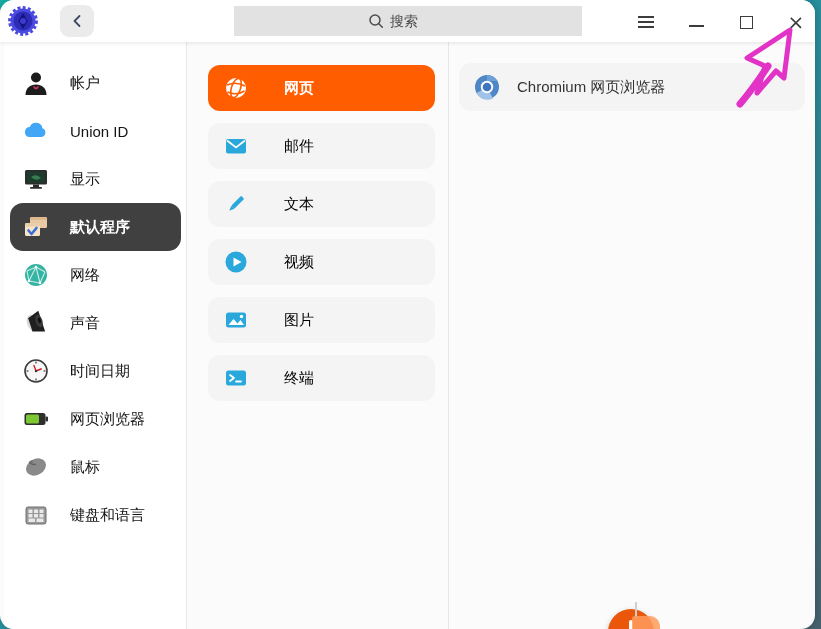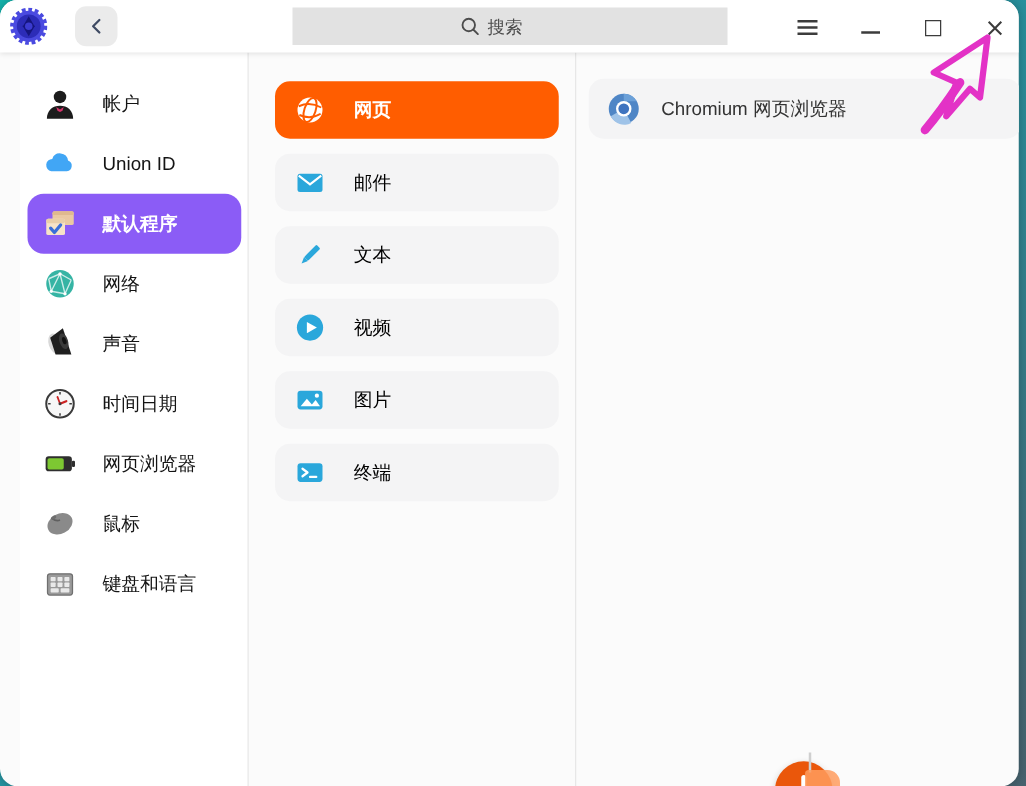--- a/index.html
+++ b/index.html
@@ -29,40 +29,40 @@
     display:flex; align-items:center; justify-content:center; }
   .icon-burger { width:16px; height:12px; display:flex; flex-direction:column;
     justify-content:space-between; }
   .icon-burger i { display:block; height:1.6px; background:#3c3c3c; }
   .icon-min { width:15px; height:1.6px; background:#3c3c3c; margin-top:8px; }
   .icon-max { width:13px; height:13px; border:1.6px solid #3c3c3c; }
   .icon-close { font-size:20px; color:#3c3c3c; line-height:1;
     font-family:"DejaVu Sans",sans-serif; }
 
   
-  .content { position:absolute; left:16px; top:42px; width:674px; height:587px; }
+  .content { position:absolute; left:4px; top:42px; width:674px; height:587px; }
   .sidebar { position:absolute; left:0; top:0; width:183px; height:587px;
     background:#ffffff; border-right:1px solid #e7e7e7; }
   .sep2 { position:absolute; left:444px; top:0; width:1px; height:587px;
     background:#e7e7e7; }
 
   
   .side-list { position:absolute; left:0; top:17px; width:183px; }
   .side-item { height:48px; margin:0 6px; border-radius:13px; display:flex;
     align-items:center; padding-left:12px; gap:20px; }
   .side-item .lbl { font-size:15px; color:#141414; }
-  .side-item.selected { background:#8b5cf6; }
+  .side-item.selected { background:#404040; }
   .side-item.selected .lbl { color:#ffffff; font-weight:600; }
   .side-icon { width:28px; height:28px; flex:0 0 28px; }
 
   
   .cat-list { position:absolute; left:204px; top:23px; width:227px; }
   .cat-card { height:46px; margin-bottom:12px; border-radius:12px;
     background:#f4f4f5; display:flex; align-items:center; padding-left:16px;
-    gap:23px; }
+    gap:36px; }
   .cat-card .lbl { font-size:15px; color:#000000; }
   .cat-card.selected { background:#ff5d00; }
   .cat-card.selected .lbl { color:#ffffff; font-weight:600; }
   .cat-icon { width:24px; height:24px; flex:0 0 24px; }
 
   
   .app-list { position:absolute; left:455px; top:21px; width:346px; }
   .app-card { position:relative; height:48px; margin-bottom:12px;
     border-radius:12px; background:#f4f4f5; display:flex; align-items:center;
     padding-left:14px; gap:16px; }
@@ -147,20 +147,30 @@
             <span class="lbl">帐户</span>
           </div>
 
           <div class="side-item">
             <svg class="side-icon" viewBox="0 0 28 28">
               <path d="M7 20 a5 5 0 0 1 .8-9.9 a6.5 6.5 0 0 1 12.6 1.2 a4.5 4.5 0 0 1-.9 8.7 z" fill="#41a6f5"></path>
             </svg>
             <span class="lbl">Union ID</span>
           </div>
 
+          <div class="side-item">
+            <svg class="side-icon" viewBox="0 0 28 28">
+              <rect x="3" y="5" width="22" height="14.5" rx="1.5" fill="#2b2b2b"></rect>
+              <rect x="4.5" y="6.5" width="19" height="11.5" fill="#1e3a2c"></rect>
+              <path d="M9 12 q5-4 10 1 q-5 4-10-1" fill="#3c8f5a" opacity=".8"></path>
+              <rect x="11" y="19.5" width="6" height="2.5" fill="#2b2b2b"></rect>
+              <rect x="8" y="22" width="12" height="1.8" rx=".9" fill="#2b2b2b"></rect>
+            </svg>
+            <span class="lbl">显示</span>
+          </div>
 
           <div class="side-item selected">
             <svg class="side-icon" viewBox="0 0 28 28">
               <rect x="8" y="4" width="17" height="11" rx="1.5" fill="#eac9a2"></rect>
               <rect x="8" y="4" width="17" height="3" rx="1.5" fill="#dfb98e"></rect>
               <rect x="3" y="10" width="15" height="13" rx="1.5" fill="#f6e3c8"></rect>
               <rect x="3" y="10" width="15" height="3.5" rx="1.5" fill="#e9cfa9"></rect>
               <path d="M6.5 17.5 l3 3.5 5-6" fill="none" stroke="#3a6fd8" stroke-width="2.6" stroke-linecap="round" stroke-linejoin="round"></path>
             </svg>
             <span class="lbl">默认程序</span>

